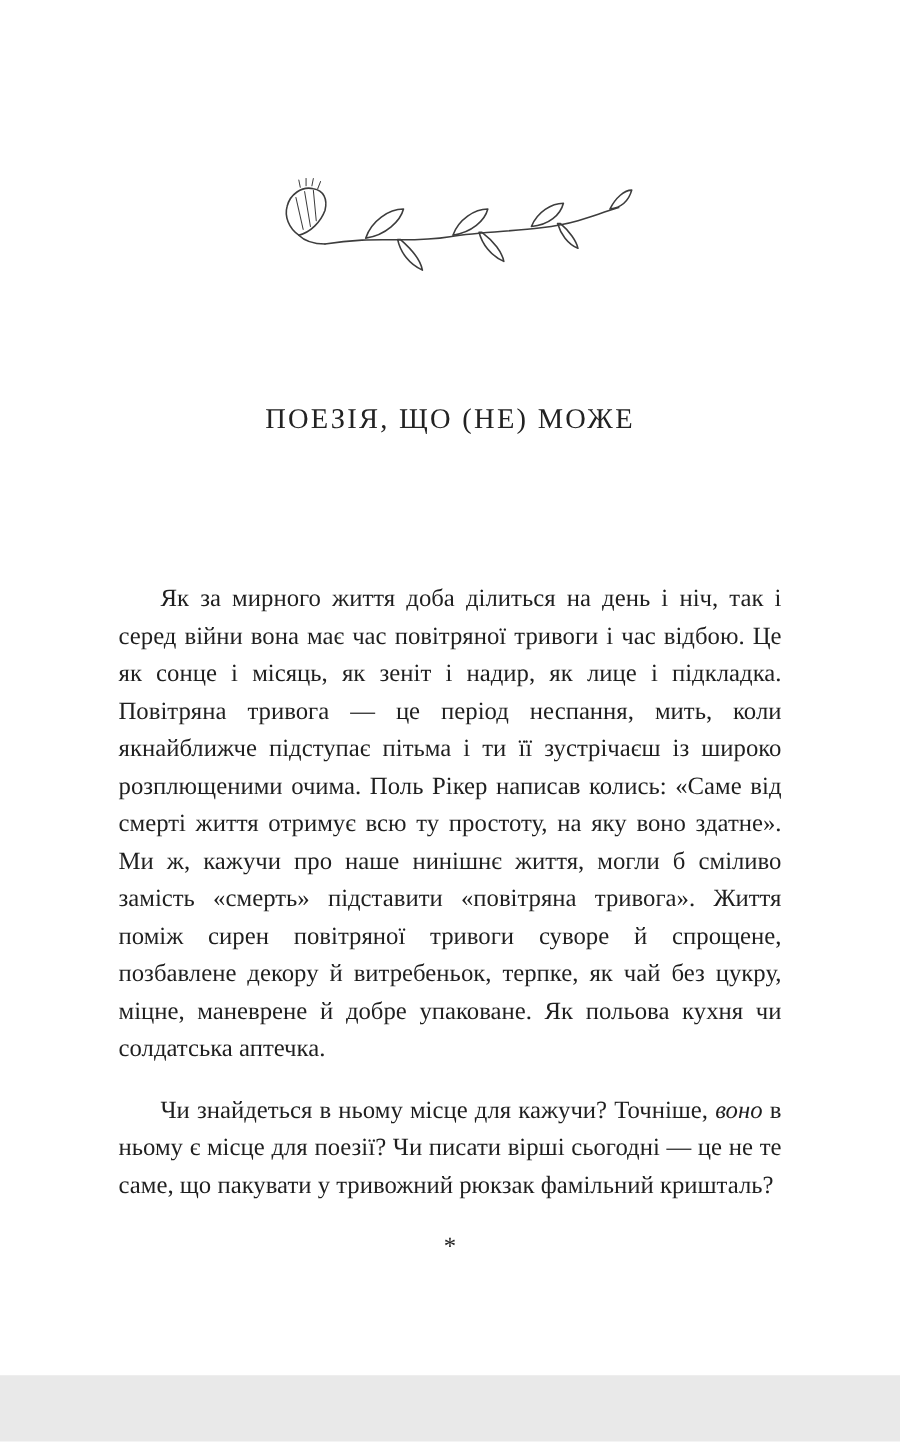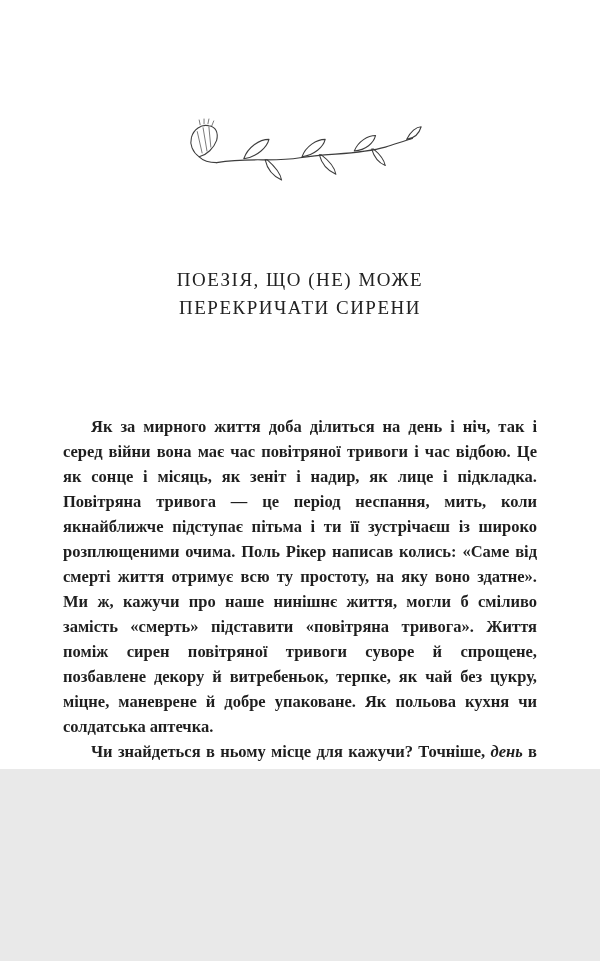--- a/index.html
+++ b/index.html
@@ -1,18 +1,18 @@
 <!DOCTYPE html>
 <html lang="uk"><head>
 <meta charset="utf-8">
 <style>
   html,body{margin:0;padding:0;background:#e9e9e9;}
   .page{
     position:relative;
-    width:600px;height:769px;
+    width:600px;height:917px;
     margin:0 auto;
     background:#ffffff;
     color:#1f1f1f;
     font-family:"Liberation Serif","DejaVu Serif",serif;
     overflow:hidden;
     box-sizing:border-box;
   }
   .ornament{
     margin-top:112px;
     height:78px;
@@ -32,23 +32,22 @@
   .title .title-line{display:block;}
   .body{
     margin:92px 63px 0;
     font-size:16.5px;
     line-height:25px;
     text-align:justify;
     hyphens:auto;
     -webkit-hyphens:auto;
   }
   .para{
-    margin:0;
+    margin:16px;
     text-indent:28px;
-    font-weight:bold;
   }
   .para em{font-style:italic;}
   .separator{
     text-align:center;
     text-indent:0;
     margin:9px 0 7px;
     font-size:16.5px;
     line-height:25px;
   }
   svg .sk{fill:none;stroke:#3d3d3d;stroke-width:1.1;stroke-linecap:round;stroke-linejoin:round;}
@@ -79,22 +78,21 @@
       <path class="sk" d="M132 45 C136 34 147 27 156 27 C154 35 145 43 132 45 Z"></path>
       <path class="sk" d="M152 43 C160 49 166 57 167 63 C158 59 152 51 150 43 Z"></path>
       <path class="sk" d="M186 39 C190 29 200 23 208 23 C206 31 198 38 186 39 Z"></path>
       <path class="sk" d="M206 37 C212 42 217 49 218 54 C211 51 206 44 204 37 Z"></path>
       <path class="sk" d="M240 27 C244 19 250 14 255 14 C253 21 248 26 240 27 Z"></path>
     </svg>
   </div>
 
   <h1 class="title">
     <span class="title-line">ПОЕЗІЯ, ЩО (НЕ) МОЖЕ</span>
-    <span class="title-line">ПЕРЕКРИЧАТИ СИРЕНИ</span>
   </h1>
 
   <div class="body">
     <p class="para">Як за мирного життя доба ділиться на день і ніч, так і серед війни вона має час повітряної тривоги і час відбою. Це як сонце і місяць, як зеніт і надир, як лице і підкладка. Повітряна тривога — це період неспання, мить, коли якнайближче підступає пітьма і ти її зустрічаєш із широко розплющеними очима. Поль Рікер написав колись: «Саме від смерті життя отримує всю ту простоту, на яку воно здатне». Ми ж, кажучи про наше нинішнє життя, могли б сміливо замість «смерть» підставити «повітряна тривога». Життя поміж сирен повітряної тривоги суворе й спрощене, позбавлене декору й витребеньок, терпке, як чай без цукру, міцне, маневрене й добре упаковане. Як польова кухня чи солдатська аптечка.</p>
-    <p class="para"><span>Чи знайдеться в ньому місце для кажучи? Точніше, </span><em>день</em><span> в ньому є місце для поезії? Чи писати вірші сьогодні — це не те саме, що пакувати у тривожний рюкзак фамільний кришталь?</span></p>
+    <p class="para"><span>Чи знайдеться в ньому місце для кажучи? Точніше, </span><em>воно</em><span> в ньому є місце для поезії? Чи писати вірші сьогодні — це не те саме, що пакувати у тривожний рюкзак фамільний кришталь?</span></p>
     <div class="separator">*</div>
   </div>
 
 </div>
 
 </body></html>

